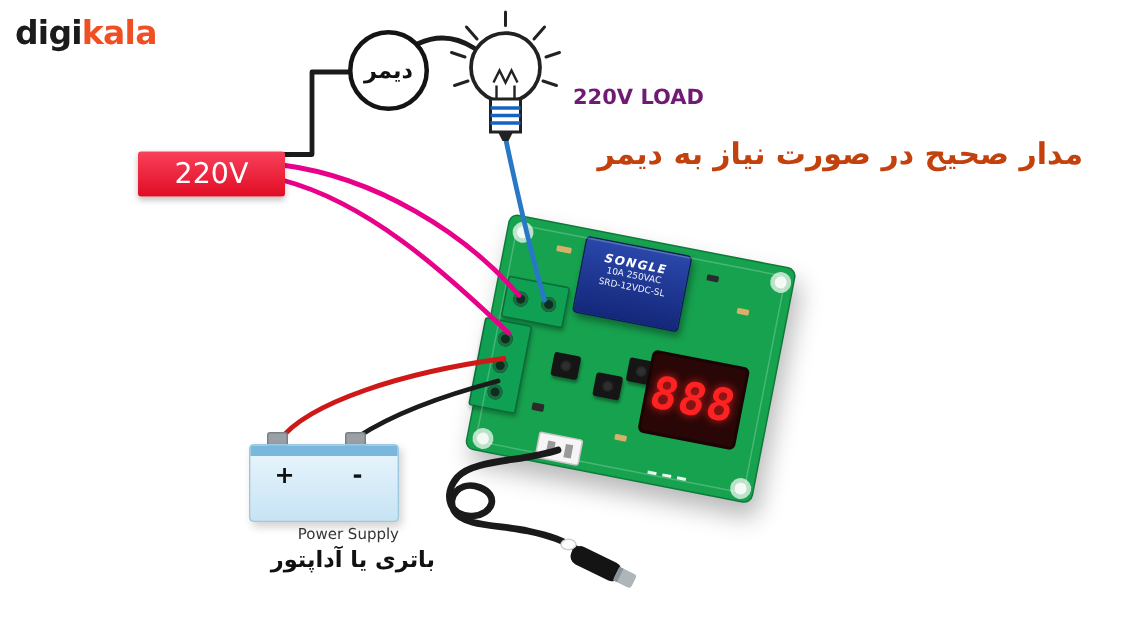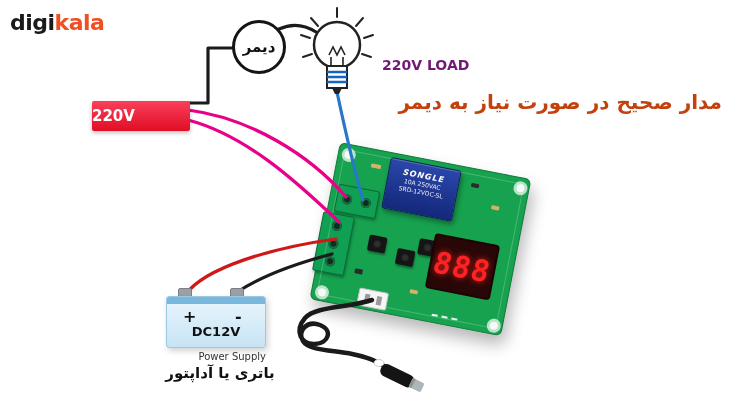--- a/index.html
+++ b/index.html
@@ -16,21 +16,21 @@
   .load-label{position:absolute;left:382px;top:57px;font-size:14px;font-weight:600;color:#701a75;z-index:5;white-space:nowrap;}
   
   .dimmer{
     position:absolute;left:232px;top:20px;width:54px;height:54px;border-radius:50%;
     background:#fff;border:3.5px solid #141414;display:flex;align-items:center;justify-content:center;
     font-size:15px;font-weight:bold;z-index:3;box-sizing:border-box;
   }
   
   .mains{
     position:absolute;left:92px;top:101px;width:98px;height:30px;background:linear-gradient(#f9405a,#e00d24);
-    color:#fff;display:flex;align-items:center;font-size:15px;font-weight:bold;
+    color:#fff;display:flex;align-items:center;justify-content:center;font-size:19px;font-weight:normal;
     z-index:3;border-radius:2px;box-shadow:0 2px 4px rgba(0,0,0,.25);
   }
   
   .board{
     position:absolute;left:340px;top:142px;width:195px;height:160px;background:#17a24f;
     border:1px solid #0e7a3a;border-radius:6px;transform:rotate(11deg);transform-origin:0 0;
     z-index:1;box-shadow:5px 9px 16px rgba(0,0,0,.28);box-sizing:border-box;
   }
   .board::after{content:"";position:absolute;inset:5px;border:1px solid rgba(255,255,255,.22);border-radius:4px;pointer-events:none;}
   .hole{position:absolute;width:14px;height:14px;border-radius:50%;background:#f3faf5;border:3px solid #b9e2c8;box-sizing:border-box;}
@@ -77,21 +77,21 @@
   .batt-terminal.left{left:12px;} .batt-terminal.right{left:64px;}
   .batt-body{
     position:absolute;left:0;top:8px;width:100px;height:52px;background:linear-gradient(#eaf6fd,#c7e3f4);
     border:1px solid #9ec7e0;border-radius:3px;box-sizing:border-box;box-shadow:2px 3px 6px rgba(0,0,0,.18);
   }
   .batt-strip{position:absolute;left:0;top:0;width:100%;height:7px;background:#79b7dd;border-radius:2px 2px 0 0;}
   .batt-sign{position:absolute;top:10px;font-size:16px;font-weight:bold;color:#111;}
   .batt-sign.plus{left:16px;} .batt-sign.minus{left:68px;}
   .batt-voltage{position:absolute;top:27px;width:100%;text-align:center;font-size:13px;font-weight:bold;color:#111;}
   .ps-caption{position:absolute;left:0;top:63px;width:100px;text-align:right;font-size:10px;color:#333;}
-  .fa-caption{position:absolute;left:150px;top:364px;width:140px;text-align:center;font-size:15px;font-weight:bold;z-index:5;}
+  .fa-caption{position:absolute;left:150px;top:364px;width:140px;text-align:right;font-size:15px;font-weight:bold;z-index:5;}
   
   svg.overlay{position:absolute;left:0;top:0;z-index:2;}
 </style>
 </head>
 <body>
 
 <div class="stage">
 
   <div class="board">
     <div class="hole tl"></div>
@@ -187,21 +187,20 @@
     <span>220V</span>
   </div>
 
   <div class="battery">
     <div class="batt-terminal left"></div>
     <div class="batt-terminal right"></div>
     <div class="batt-body">
       <div class="batt-strip"></div>
       <span class="batt-sign plus">+</span>
       <span class="batt-sign minus">-</span>
-      <div class="batt-voltage">DC12V</div>
     </div>
     <div class="ps-caption">Power Supply</div>
   </div>
   <div class="fa-caption" dir="rtl">باتری یا آداپتور</div>
 
   <div class="logo">
     <span class="digi">digi</span><span class="kala">kala</span>
   </div>
   <div class="title" dir="rtl">مدار صحیح در صورت نیاز به دیمر</div>
   <div class="load-label">220V LOAD</div>

